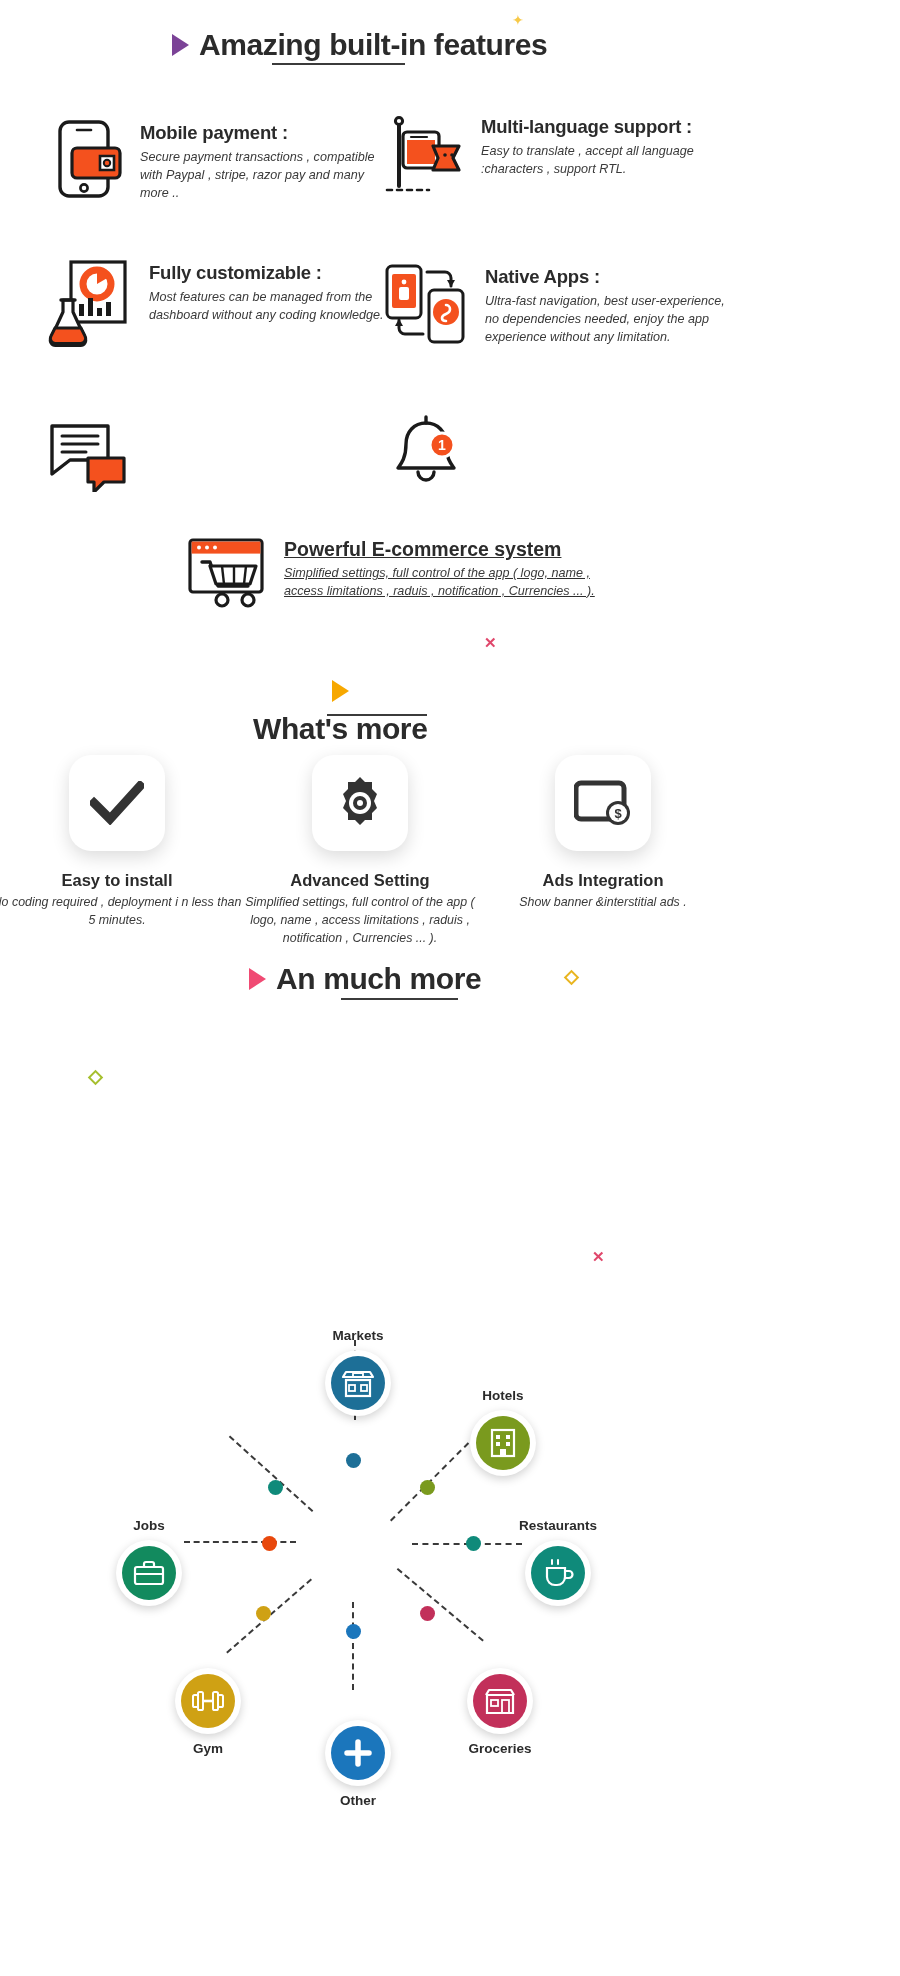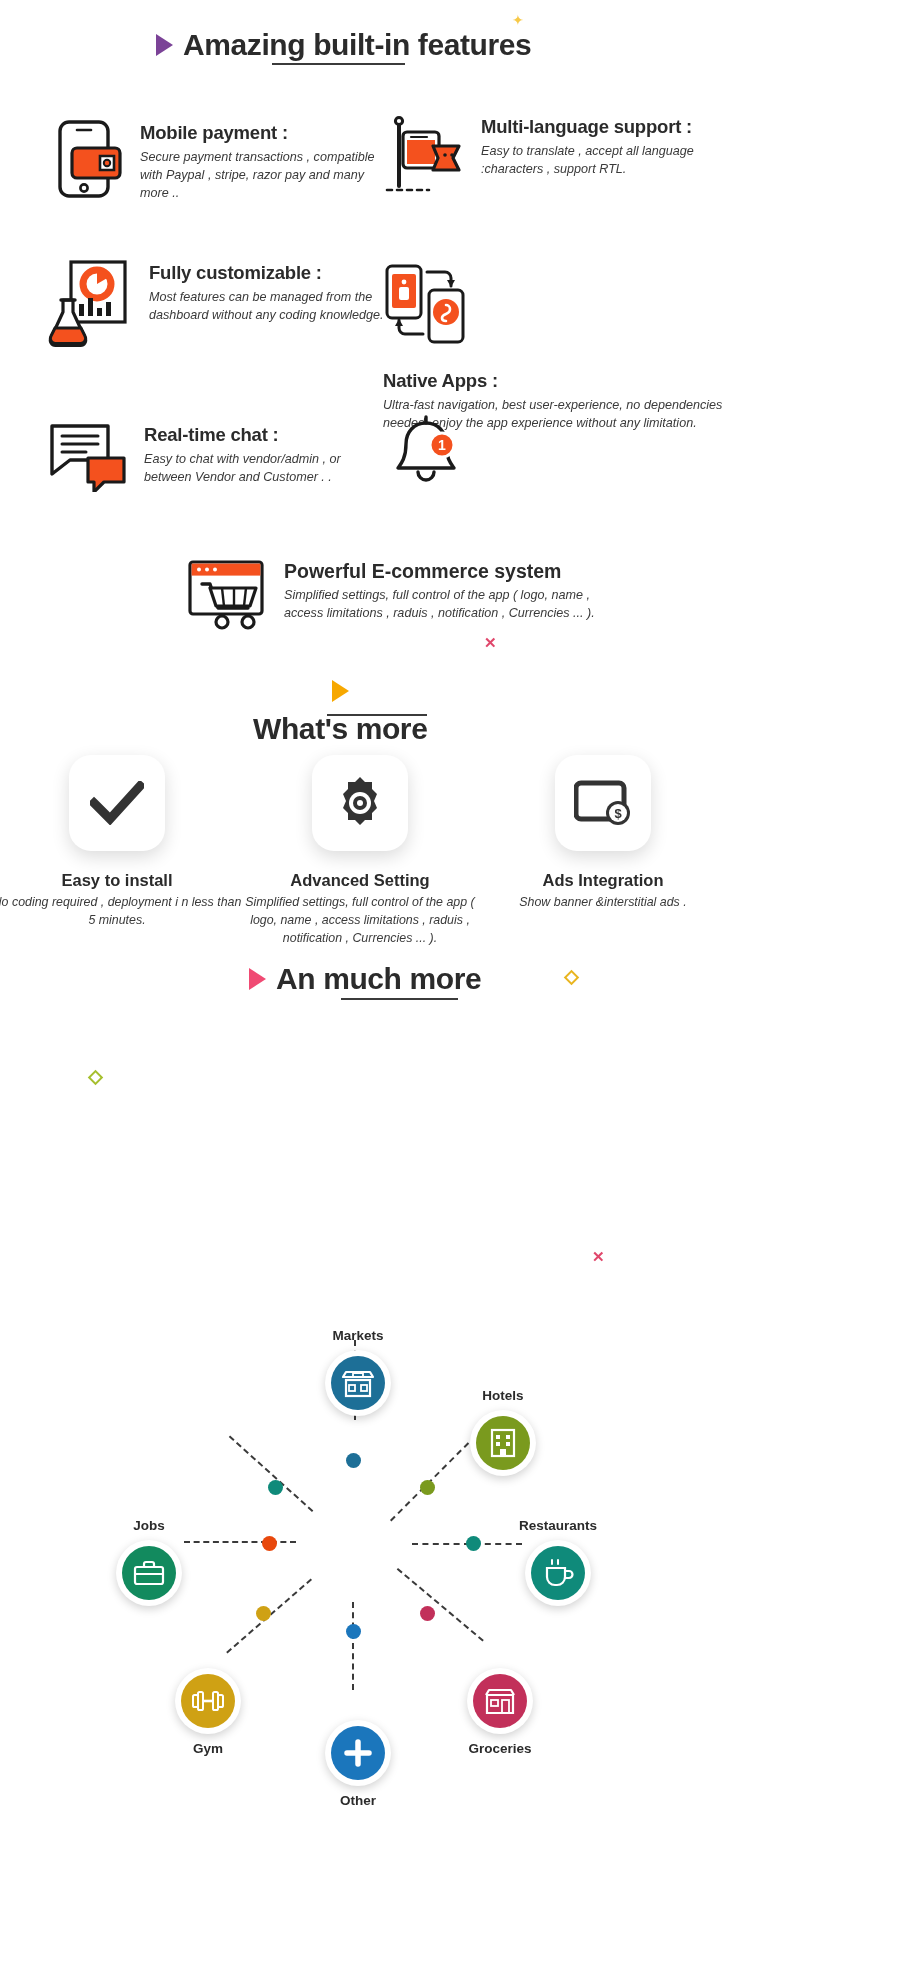--- a/index.html
+++ b/index.html
@@ -89,21 +89,21 @@
   .deco.x { font-size: 15px; font-weight: 700; }
   .deco.diamond { width: 11px; height: 11px; border: 2px solid #a6bf2e; transform: rotate(45deg); }
   .deco.diamond.gold { border-color: #e9b520; }
   .deco.star { font-size: 14px; color: #f7c948; }
 </style>
 </head>
 <body>
 
 <div class="page">
 
-  <div class="sec-head" style="left:156px; top:28px;">
+  <div class="sec-head" style="left:172px; top:28px;">
     <span class="tri purple"></span>
     <span class="sec-title">Amazing built-in features</span>
   </div>
   <div class="sec-rule" style="left:272px; top:63px; width:133px;"></div>
   <span class="deco star" style="left:512px; top:12px;">✦</span>
 
   <div class="feat" style="left:52px; top:118px; width:330px;">
     <span class="ico">
       <svg width="72" height="82" viewBox="0 0 72 82">
         <rect x="8" y="4" width="48" height="74" rx="9" fill="#fff" stroke="#1a1a1a" stroke-width="3.4"></rect>
@@ -154,21 +154,21 @@
         <path d="M10 70h26l4 8a5 5 0 0 1-4.5 7.4H10.5A5 5 0 0 1 6 78z" fill="#f4511e" stroke="#1a1a1a" stroke-width="3"></path>
         <line x1="16" y1="42" x2="30" y2="42" stroke="#1a1a1a" stroke-width="3.4" stroke-linecap="round"></line>
       </svg>
     </span>
     <span class="txt">
       <h3>Fully customizable :</h3>
       <p>Most features can be managed from the dashboard without any coding knowledge.</p>
     </span>
   </div>
 
-  <div class="feat" style="left:383px; top:262px; width:355px;flex-direction:column;">
+  <div class="feat" style="left:383px; top:262px; width:355px;">
     <span class="ico">
       <svg width="86" height="84" viewBox="0 0 86 84">
         <rect x="4" y="4" width="34" height="52" rx="5" fill="#fff" stroke="#1a1a1a" stroke-width="3"></rect>
         <rect x="9" y="12" width="24" height="34" rx="2" fill="#f4511e"></rect>
         <circle cx="21" cy="20" r="2.4" fill="#fff"></circle>
           <rect x="16" y="25" width="10" height="13" rx="2" fill="#fff"></rect>
         <rect x="46" y="28" width="34" height="52" rx="5" fill="#fff" stroke="#1a1a1a" stroke-width="3"></rect>
         <circle cx="63" cy="50" r="13" fill="#f4511e"></circle>
         <path d="M63 43c2 0 4 1.6 4 4s-1.6 4-4 5-4 2-4 4 2 3 4 3" fill="none" stroke="#fff" stroke-width="2.6" stroke-linecap="round"></path>
         <path d="M44 10h18a6 6 0 0 1 6 6v8" fill="none" stroke="#1a1a1a" stroke-width="3" stroke-linecap="round"></path>
@@ -186,39 +186,35 @@
   <div class="feat" style="left:48px; top:420px; width:330px;">
     <span class="ico">
       <svg width="80" height="72" viewBox="0 0 80 72">
         <path d="M4 6h56v34H22L4 54z" fill="#fff" stroke="#1a1a1a" stroke-width="3.4" stroke-linejoin="round"></path>
         <line x1="14" y1="16" x2="50" y2="16" stroke="#1a1a1a" stroke-width="3" stroke-linecap="round"></line>
         <line x1="14" y1="24" x2="50" y2="24" stroke="#1a1a1a" stroke-width="3" stroke-linecap="round"></line>
         <line x1="14" y1="32" x2="38" y2="32" stroke="#1a1a1a" stroke-width="3" stroke-linecap="round"></line>
         <path d="M40 38h36v24H56l-10 10V62h-6z" fill="#f4511e" stroke="#1a1a1a" stroke-width="3.2" stroke-linejoin="round"></path>
       </svg>
     </span>
-    <span class="txt">
-      <h3>Real-time chat :</h3>
-      <p>Easy to chat with vendor/admin , or between Vendor and Customer . .</p>
-    </span>
   </div>
 
   <div class="feat" style="left:390px; top:415px; width:350px;">
     <span class="ico">
       <svg width="74" height="78" viewBox="0 0 74 78">
         <path d="M36 8c-12 0-20 9-20 21 0 14-5 20-8 24h56c-3-4-8-10-8-24 0-12-8-21-20-21z" fill="#fff" stroke="#1a1a1a" stroke-width="3.4" stroke-linejoin="round"></path>
         <line x1="36" y1="2" x2="36" y2="8" stroke="#1a1a1a" stroke-width="3.4" stroke-linecap="round"></line>
         <path d="M28 57a8 8 0 0 0 16 0" fill="none" stroke="#1a1a1a" stroke-width="3.4" stroke-linecap="round"></path>
         <circle cx="52" cy="30" r="12" fill="#f4511e" stroke="#fff" stroke-width="3"></circle>
         <text x="52" y="35" font-size="14" font-weight="700" fill="#fff" text-anchor="middle" font-family="Liberation Sans, sans-serif">1</text>
       </svg>
     </span>
   </div>
 
-  <div class="ecom" style="left:188px; top:560px; width:420px;">
+  <div class="ecom" style="left:188px; top:538px; width:420px;text-decoration:underline;">
     <span class="ico">
       <svg width="80" height="72" viewBox="0 0 80 72">
         <rect x="2" y="2" width="72" height="52" rx="3" fill="#fff" stroke="#1a1a1a" stroke-width="3.2"></rect>
         <rect x="3.6" y="3.6" width="68.8" height="12" fill="#f4511e"></rect>
         <circle cx="11" cy="9.6" r="2" fill="#fff"></circle>
           <circle cx="19" cy="9.6" r="2" fill="#fff"></circle>
           <circle cx="27" cy="9.6" r="2" fill="#fff"></circle>
         <path d="M14 24h8l8 24h30" fill="none" stroke="#1a1a1a" stroke-width="3.4" stroke-linecap="round" stroke-linejoin="round"></path>
         <path d="M22 28h46l-6 18H28z" fill="#fff" stroke="#1a1a1a" stroke-width="3.2" stroke-linejoin="round"></path>
         <line x1="34" y1="28" x2="36" y2="46" stroke="#1a1a1a" stroke-width="2.4"></line>

